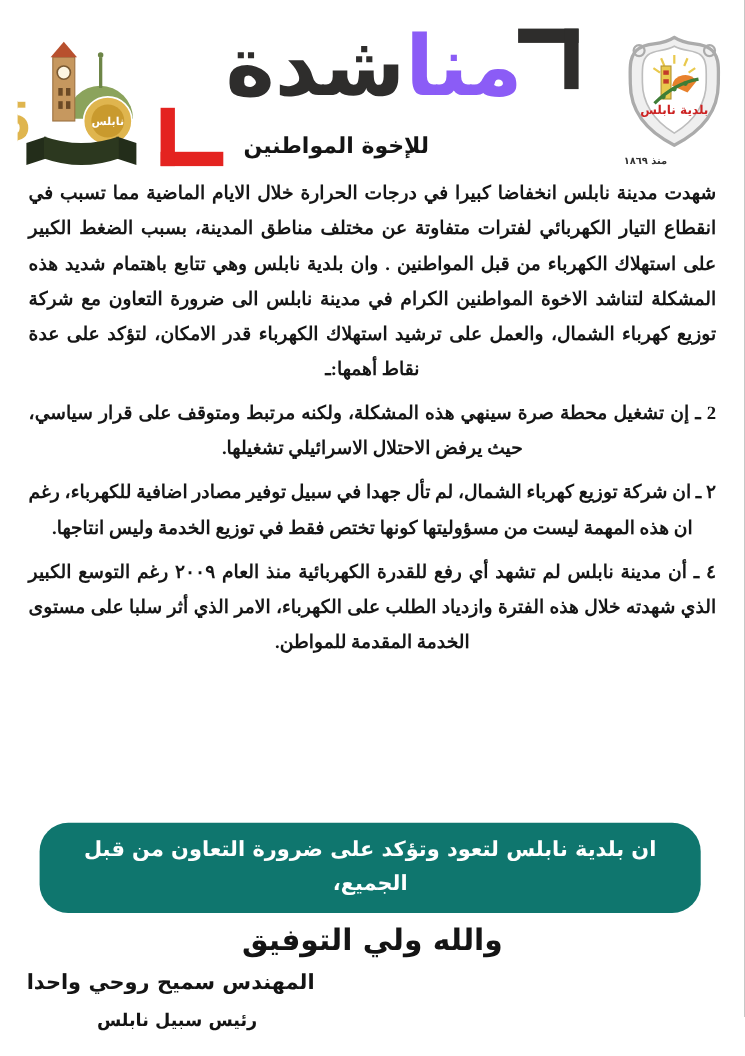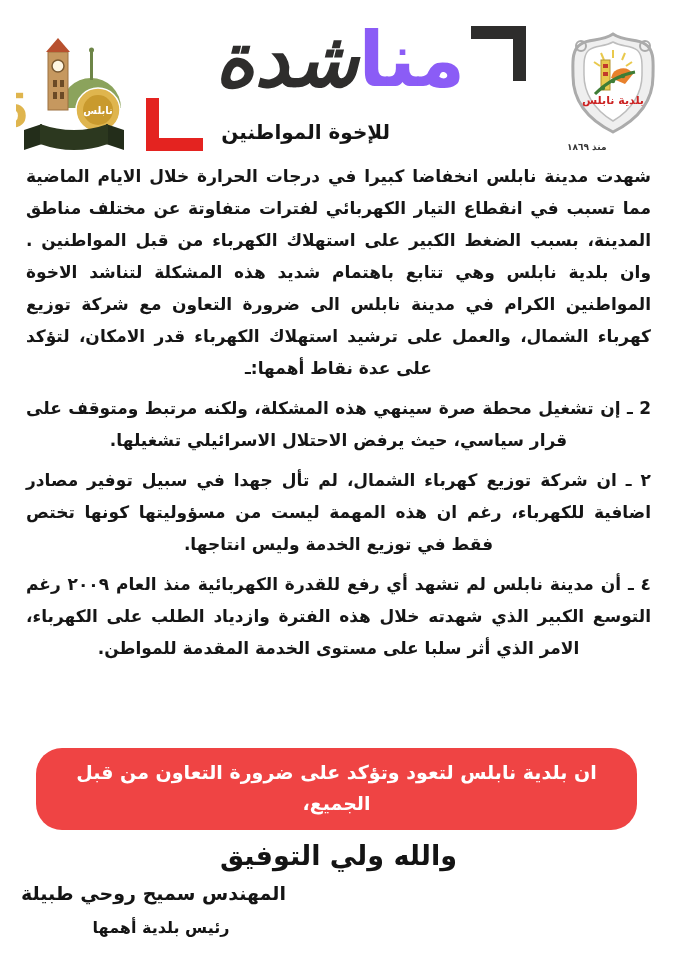--- a/index.html
+++ b/index.html
@@ -25,38 +25,38 @@
   }
   .bracket-bl{
     position:absolute;left:8px;top:86px;width:44px;height:40px;z-index:1;
     border-left:13px solid #e42320;border-bottom:13px solid #e42320;
   }
   .main-title{
     position:relative;z-index:2;margin:0;padding-top:8px;
     font-size:76px;line-height:1.05;font-weight:900;letter-spacing:-2px;
   }
   .t-red{color:#8b5cf6;}
-  .t-black{color:#2e2d2c;font-style:italic;}
+  .t-black{color:#2e2d2c;}
   .subtitle{
     position:absolute;z-index:2;left:62px;top:108px;width:190px;
     font-size:20px;font-weight:900;color:#141414;text-align:right;white-space:nowrap;
   }
   
   .body-text{position:absolute;top:160px;left:26px;right:26px;}
   .para{
     margin:0;
     font-size:17px;line-height:32px;font-weight:bold;color:#161616;
-    text-align:justify;text-align-last:center;direction:rtl;
+    text-align:justify;text-align-last:center;direction:rtl;font-family:Liberation Serif, serif;
   }
   .intro{margin-bottom:8px;}
   .point{margin:8px 0 0 0;}
   
   .banner{
     position:absolute;top:748px;left:36px;right:40px;
-    background:#ef4444;border-radius:26px;
+    background:#0f766e;border-radius:26px;
     color:#ffffff;text-align:center;
     padding:9px 20px 11px 20px;box-sizing:border-box;
     font-size:19px;line-height:31px;font-weight:900;
   }
   
   .closing{
     position:absolute;top:840px;left:0;right:0;
     text-align:center;font-size:27px;font-weight:900;color:#141414;
   }
   .sig-name{
@@ -144,16 +144,16 @@
     <p class="para point">2 ـ إن تشغيل محطة صرة سينهي هذه المشكلة، ولكنه مرتبط ومتوقف على قرار سياسي، حيث يرفض الاحتلال الاسرائيلي تشغيلها.</p>
     <p class="para point">٢ ـ ان شركة توزيع كهرباء الشمال، لم تأل جهدا في سبيل توفير مصادر اضافية للكهرباء، رغم ان هذه المهمة ليست من مسؤوليتها كونها تختص فقط في توزيع الخدمة وليس انتاجها.</p>
     <p class="para point">٤ ـ أن مدينة نابلس لم تشهد أي رفع للقدرة الكهربائية منذ العام ٢٠٠٩ رغم التوسع الكبير الذي شهدته خلال هذه الفترة وازدياد الطلب على الكهرباء، الامر الذي أثر سلبا على مستوى الخدمة المقدمة للمواطن.</p>
   </div>
 
   <div class="banner">
     <div>ان بلدية نابلس لتعود وتؤكد على ضرورة التعاون من قبل الجميع،</div>
   </div>
 
   <div class="closing">والله ولي التوفيق</div>
-  <div class="sig-name">المهندس سميح روحي طبيلة</div>
-  <div class="sig-title">رئيس بلدية أهمها</div>
+  <div class="sig-name">المهندس سميح روحي واحدا</div>
+  <div class="sig-title">رئيس سبيل نابلس</div>
 
 </div>
 
 </body></html>

